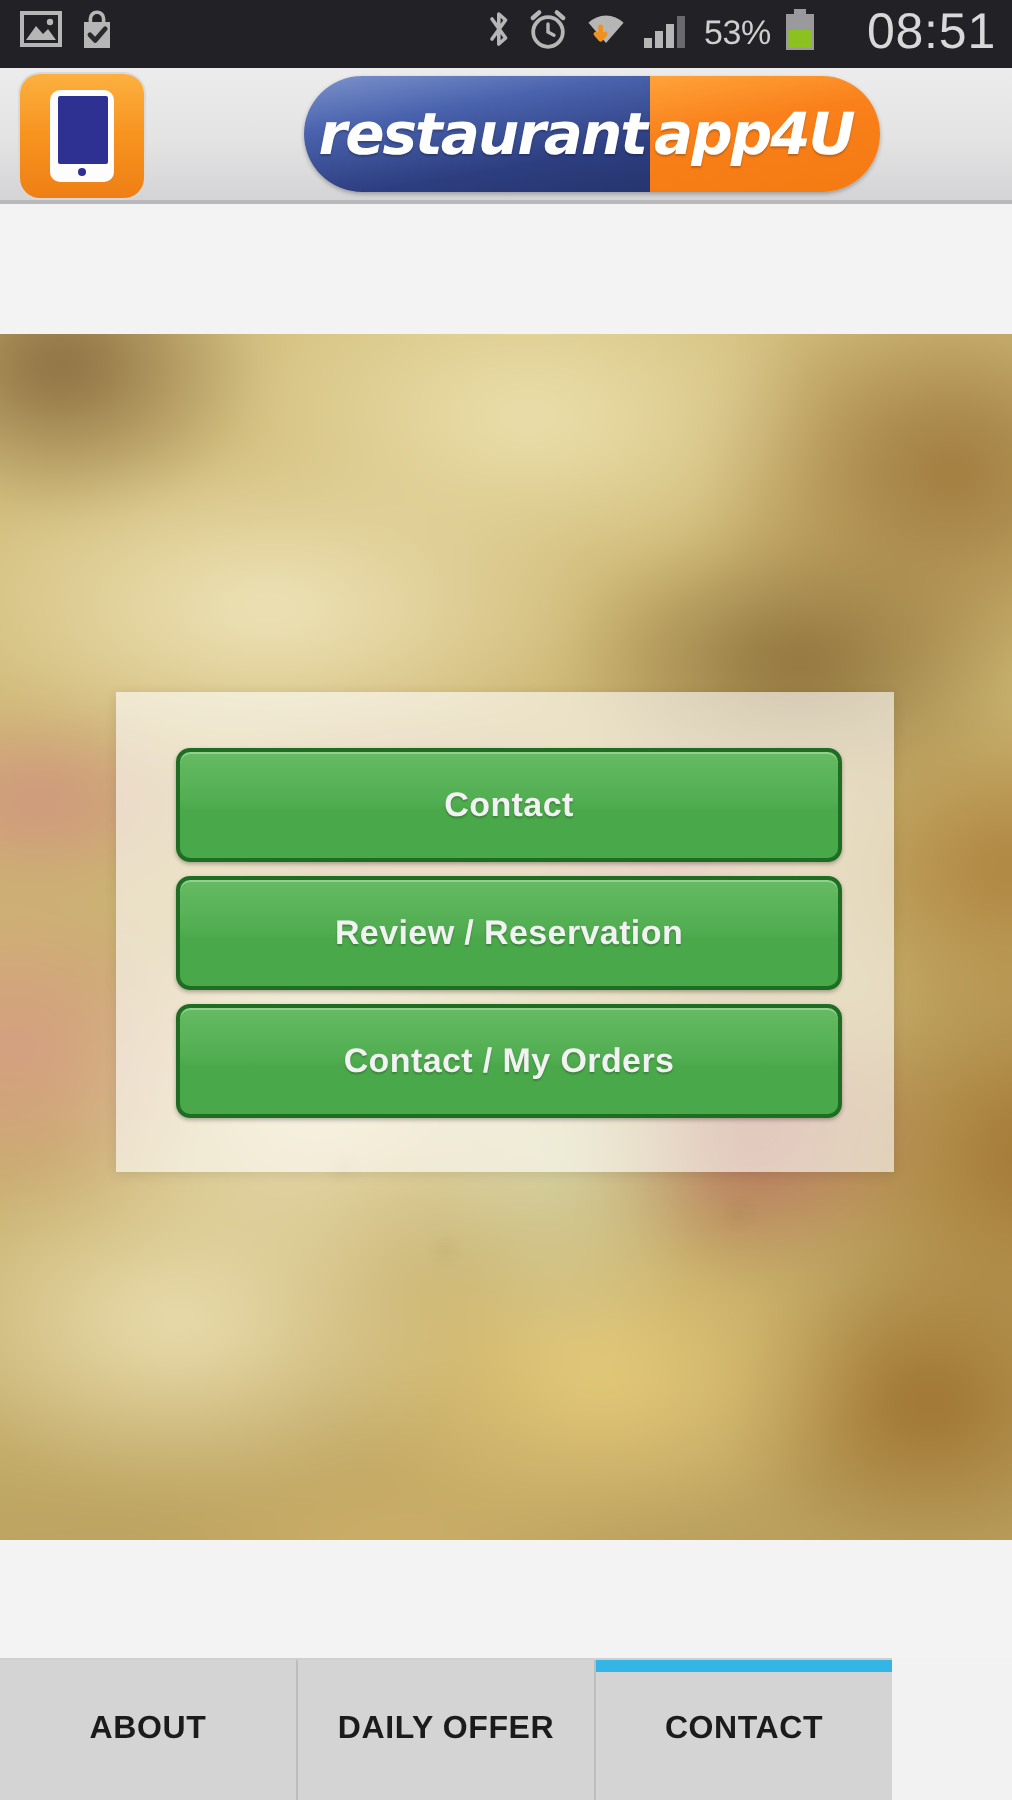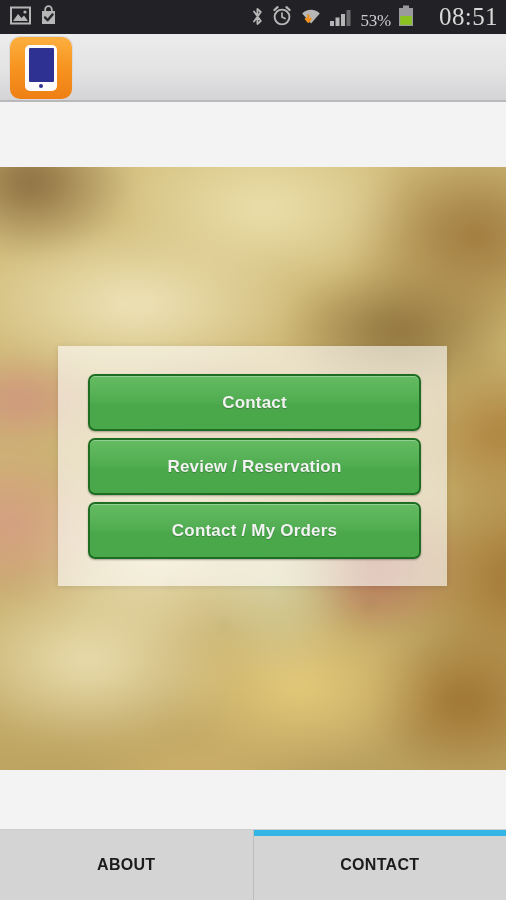--- a/index.html
+++ b/index.html
@@ -32,23 +32,22 @@
   }
   .status-left {
     display: flex;
     align-items: center;
     gap: 8px;
     flex: 0 0 auto;
   }
   .status-right {
     margin-left: auto;
     display: flex;
-    align-items: flex-end;
+    align-items: center;
     gap: 7px;
-    font-family: Liberation Serif, serif;
   }
   .sb-icon { display: block; }
   .battery-pct {
     color: #cfcfcf;
     font-size: 17px;
     letter-spacing: -0.2px;
   }
   .sb-clock {
     color: #d8d8d8;
     font-size: 25px;
@@ -250,21 +249,21 @@
     top: 770px; left: 0;
     width: 506px;
     height: 59px;
     background: #f3f3f4;
   }
 
   
   .tab-bar {
     position: absolute;
     top: 829px; left: 0;
-    width: 506px;
+    width: 446px;
     height: 71px;
     background: #d4d4d4;
     display: flex;
     border-top: 1px solid #cfcfcf;
     box-sizing: border-box;
   }
   .tab {
     flex: 1 1 0;
     position: relative;
     display: flex;
@@ -354,20 +353,28 @@
   </div>
 
   <div class="app-header">
     <div class="app-icon">
       <div class="app-icon-tablet">
         <div class="app-icon-screen"></div>
         <div class="app-icon-home"></div>
       </div>
     </div>
 
+    <div class="logo-pill">
+      <div class="logo-half-left">
+        <span class="logo-text left">restaurant</span>
+      </div>
+      <div class="logo-half-right">
+        <span class="logo-text right">app4U</span>
+      </div>
+    </div>
   </div>
 
   <div class="content-gap"></div>
 
   <div class="hero">
     <div class="hero-photo"></div>
     <div class="hero-dark-spots"></div>
   </div>
 
   <div class="menu-panel">
@@ -383,18 +390,21 @@
       </div>
     </div>
   </div>
 
   <div class="bottom-gap"></div>
 
   <div class="tab-bar">
     <div class="tab">
       <span class="tab-label">ABOUT</span>
     </div>
+    <div class="tab">
+      <span class="tab-label">DAILY OFFER</span>
+    </div>
     <div class="tab active">
       <span class="tab-label">CONTACT</span>
     </div>
   </div>
 
 </div>
 
 </body></html>

